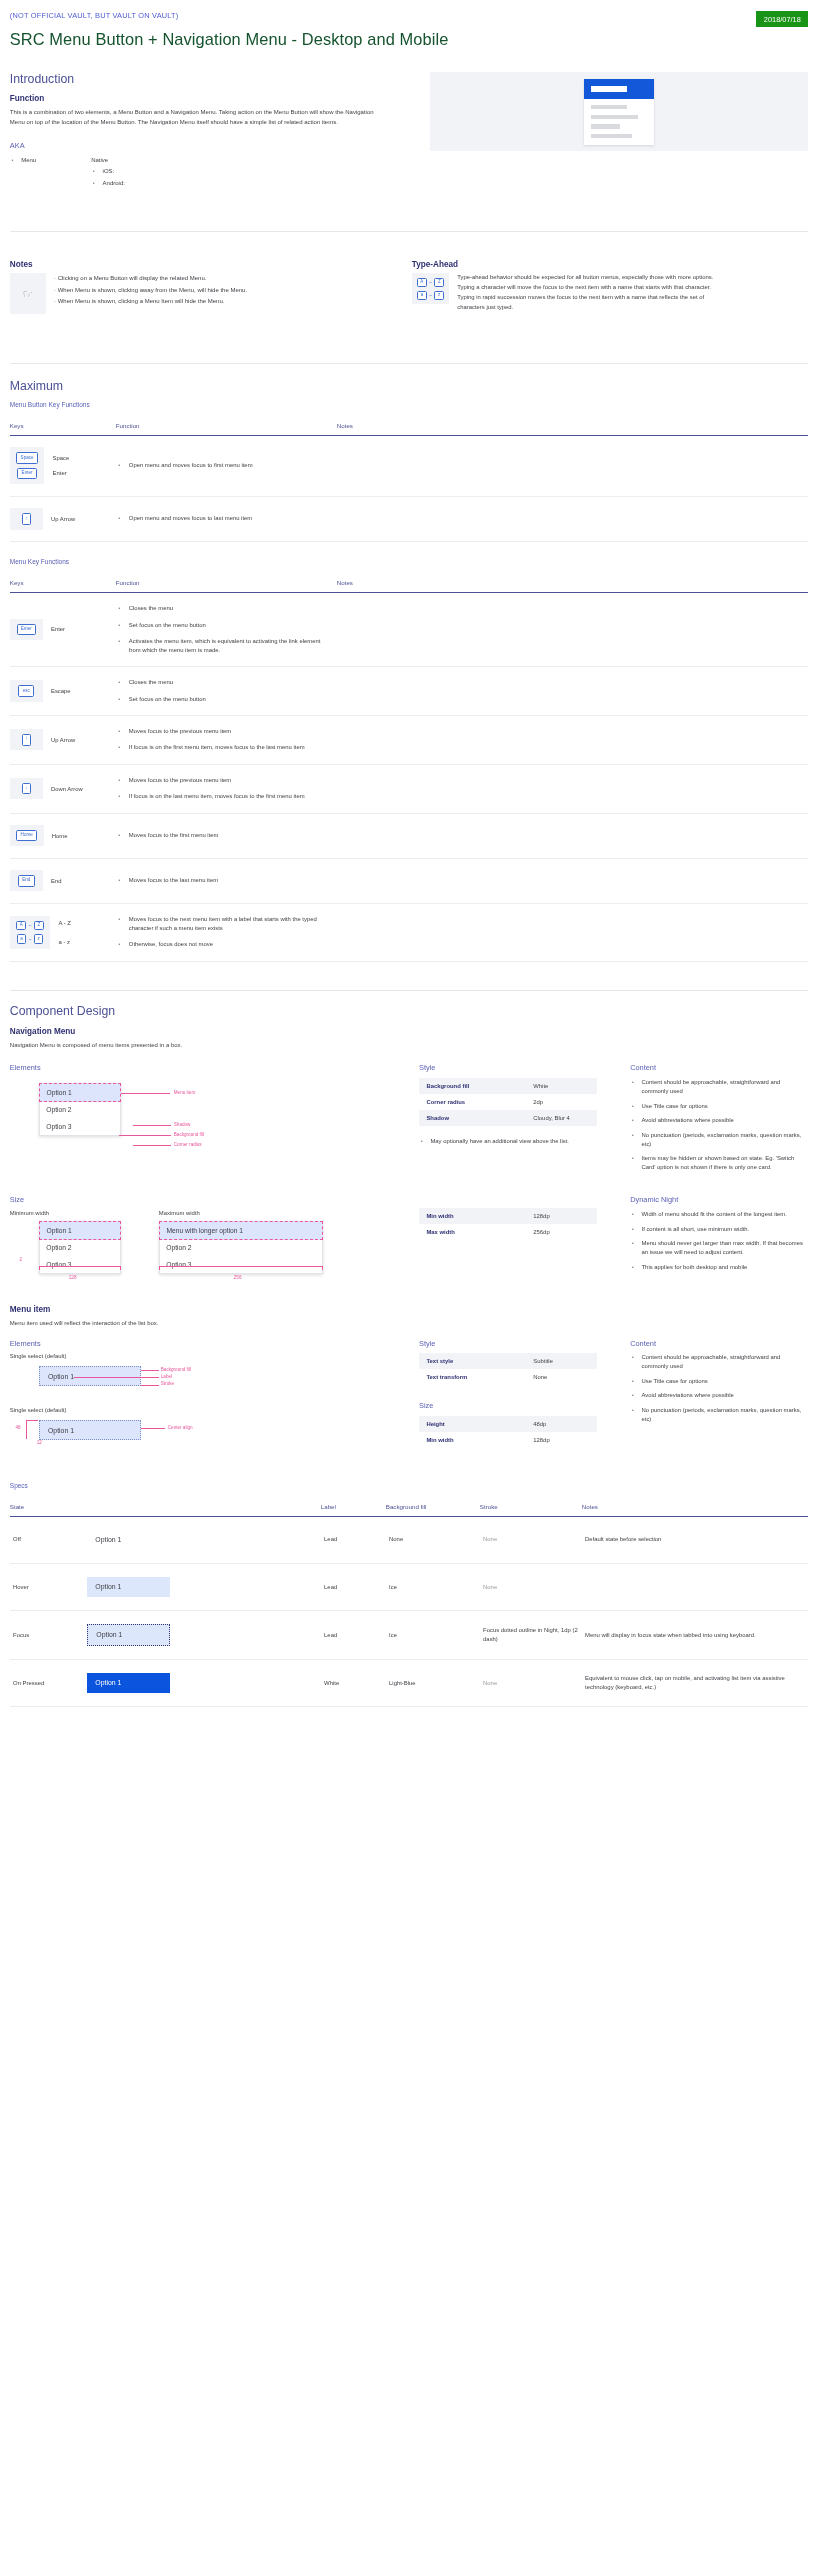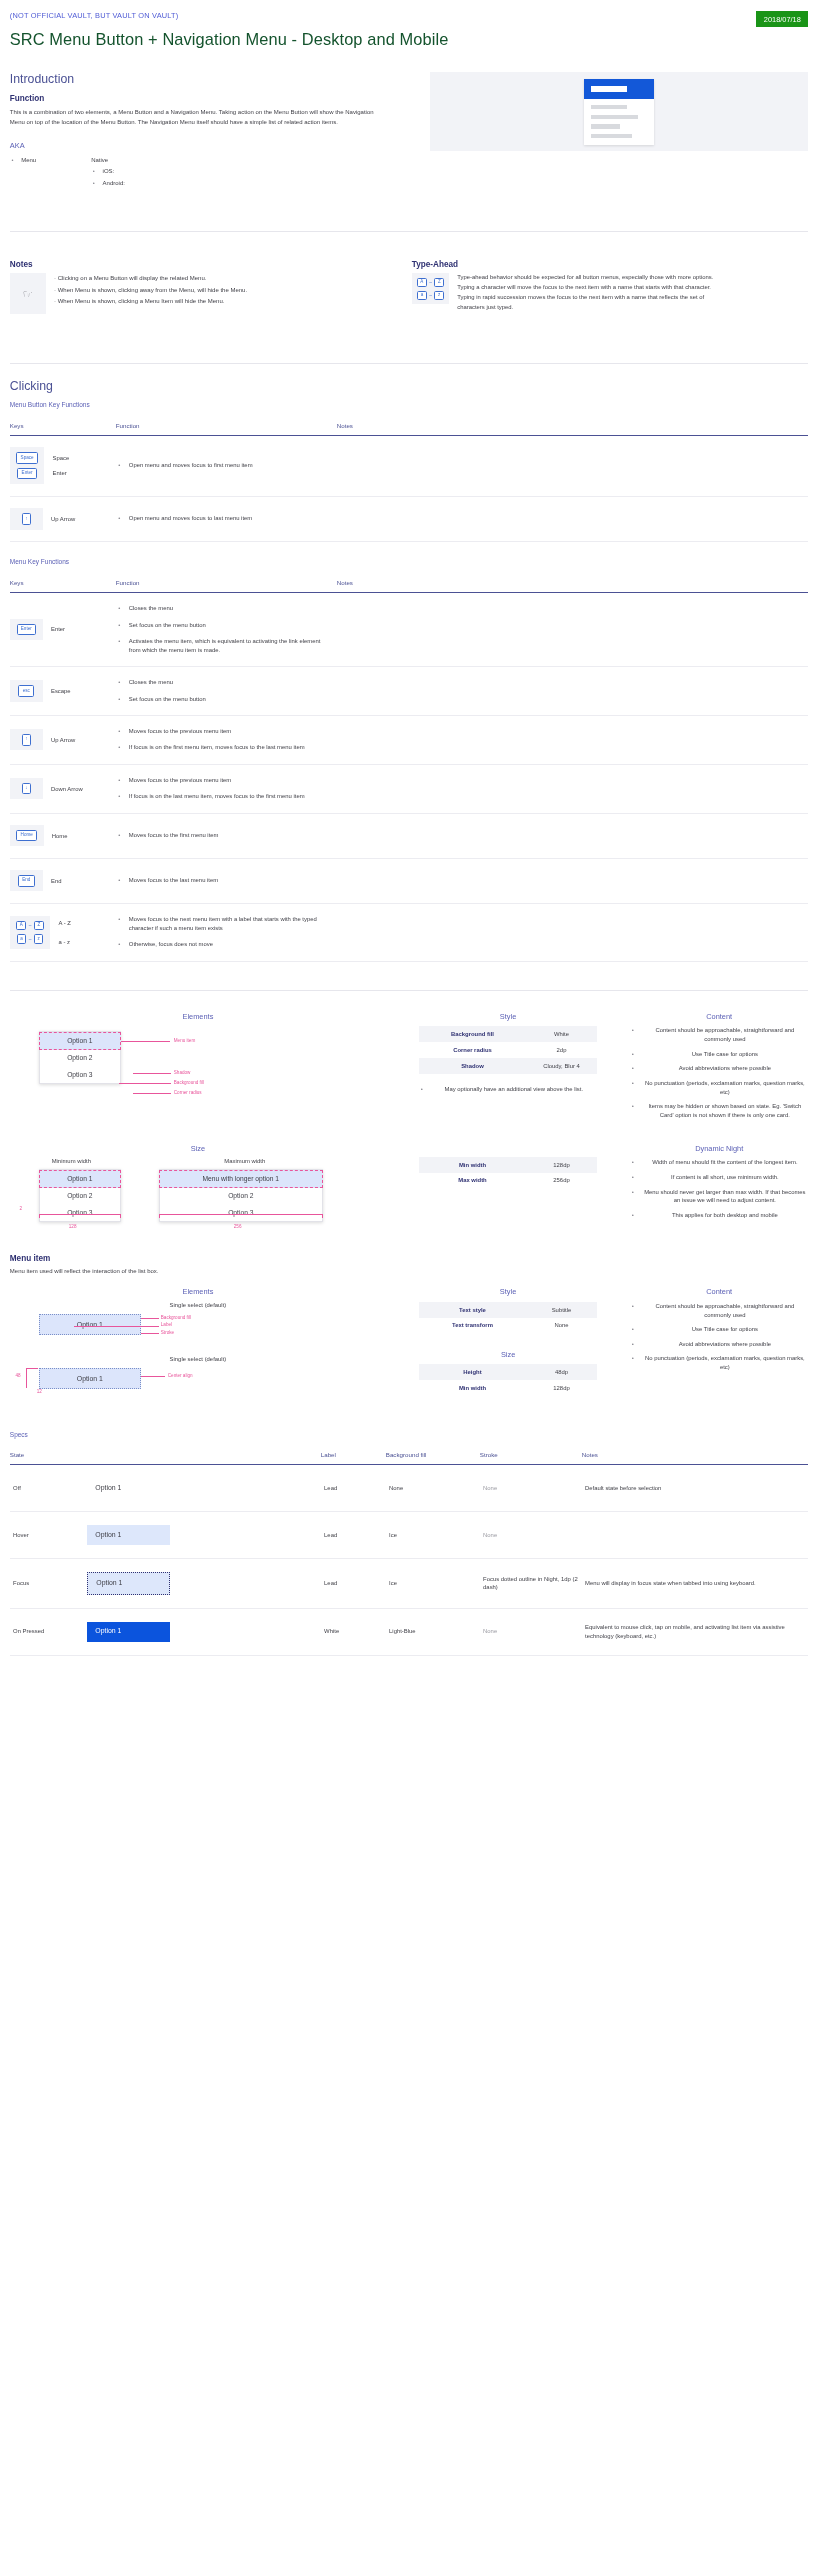--- a/index.html
+++ b/index.html
@@ -73,21 +73,21 @@
   .keycap { border:0.8px solid #3e6fd0; color:#3e6fd0; background:#fff; border-radius:1.6px; font-size:4.6px; padding:2.5px 3.3px; min-width:16.4px; text-align:center; line-height:1;}
   .keycap.sm { min-width:9px; padding:2.5px; }
   .keylabels { display:flex; flex-direction:column; gap:9px; font-size:5.9px; }
   ul.fnlist { list-style:none; margin:0; padding:0; }
   ul.fnlist li { position:relative; padding-left:13px; margin-bottom:7.4px; line-height:1.5; font-size:5.9px; }
   ul.fnlist li:last-child { margin-bottom:0; }
   ul.fnlist li:before { content:"\2022"; position:absolute; left:2.5px; color:#87878f; }
 
   
   h2.cd { color:#4b5194; font-size:12.3px; font-weight:400; margin:0 0 9px 0; }
-  .cd-cols { display:flex; gap:33px; padding:0 3.3px;text-align:center; }
+  .cd-cols { display:flex; gap:33px; padding:0 3.3px; }
   .cd-c1 { width:393px; }
   .cd-c2 { width:186px; }
   .cd-c3 { width:186px; }
 
   .menu-demo { background:#fff; border:0.8px solid #e2e2e8; box-shadow:0 0.8px 3.3px rgba(0,0,0,.14); width:82px; }
   .menu-demo .mi { font-size:6.7px; padding:4.9px 6.5px; color:#3c3c44; }
   .menu-demo .mi.sel { background:#dce5fb; border:0.8px dashed #e8559b; margin:-0.8px; }
 
   .anno { position:absolute; font-size:4.6px; color:#e8559b; white-space:nowrap; }
   .anno-line { position:absolute; height:0.8px; background:#e8559b; }
@@ -208,21 +208,21 @@
       </div>
     </div>
   </div>
 
   <div style="height:49px"></div>
   <div class="pad">
       <hr class="sec-rule">
     </div>
   <div style="height:14.7px"></div>
   <div class="pad">
-    <h2 class="sec">Clicking</h2>
+    <h2 class="sec">Maximum</h2>
     <h4 class="min" style="font-size:6.5px">Menu Button Key Functions</h4>
     <div style="height:8.2px"></div>
     <table class="ktable">
       <thead>
         <tr>
           <th class="col-keys">Keys</th>
           <th class="col-fn">Function</th>
           <th>Notes</th>
         </tr>
       </thead>
@@ -424,20 +424,25 @@
         </tr>
       </tbody>
     </table>
   </div>
 
   <div style="height:28px"></div>
   <div class="pad">
       <hr class="sec-rule">
     </div>
   <div style="height:13px"></div>
+  <div class="pad">
+    <h2 class="cd">Component Design</h2>
+    <h3 class="sub">Navigation Menu</h3>
+    <p class="body">Navigation Menu is composed of menu items presented in a box.</p>
+  </div>
   <div style="height:8.2px"></div>
 
   <div class="cd-cols">
 
     <div class="cd-c1">
       <h4 class="min">Elements</h4>
       <div style="position:relative; height:98px;">
         <div class="menu-demo" style="position:absolute; left:29px; top:4.9px;">
           <div class="mi sel">Option 1</div>
           <div class="mi">Option 2</div>

